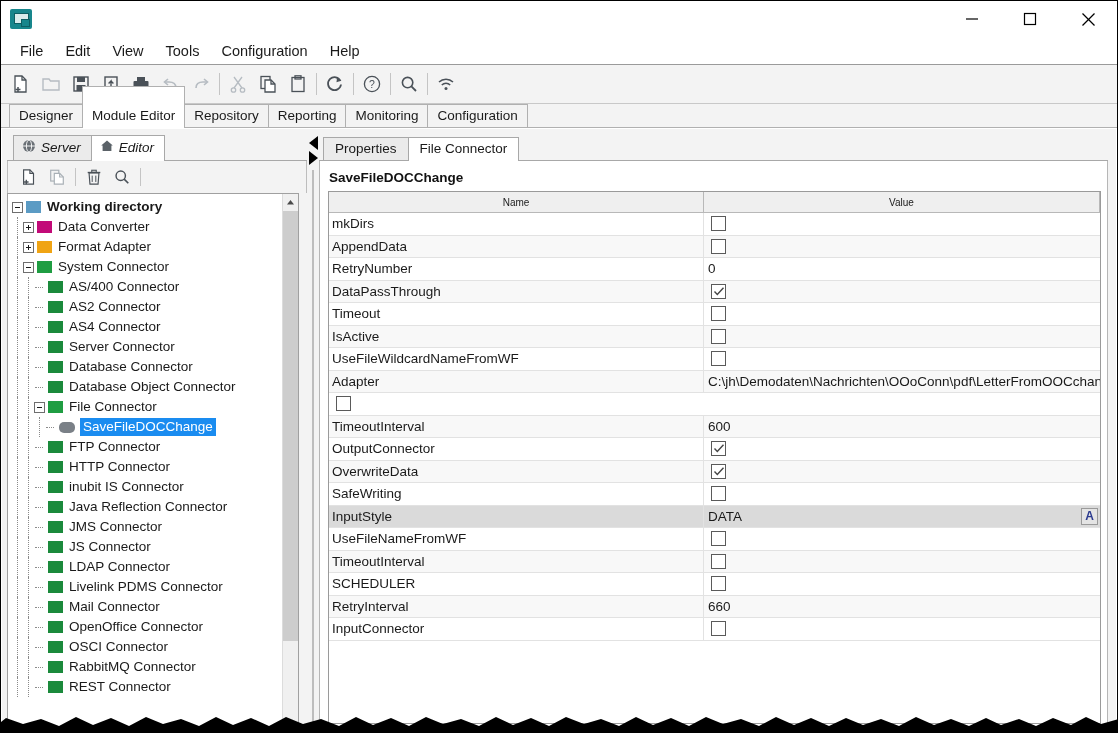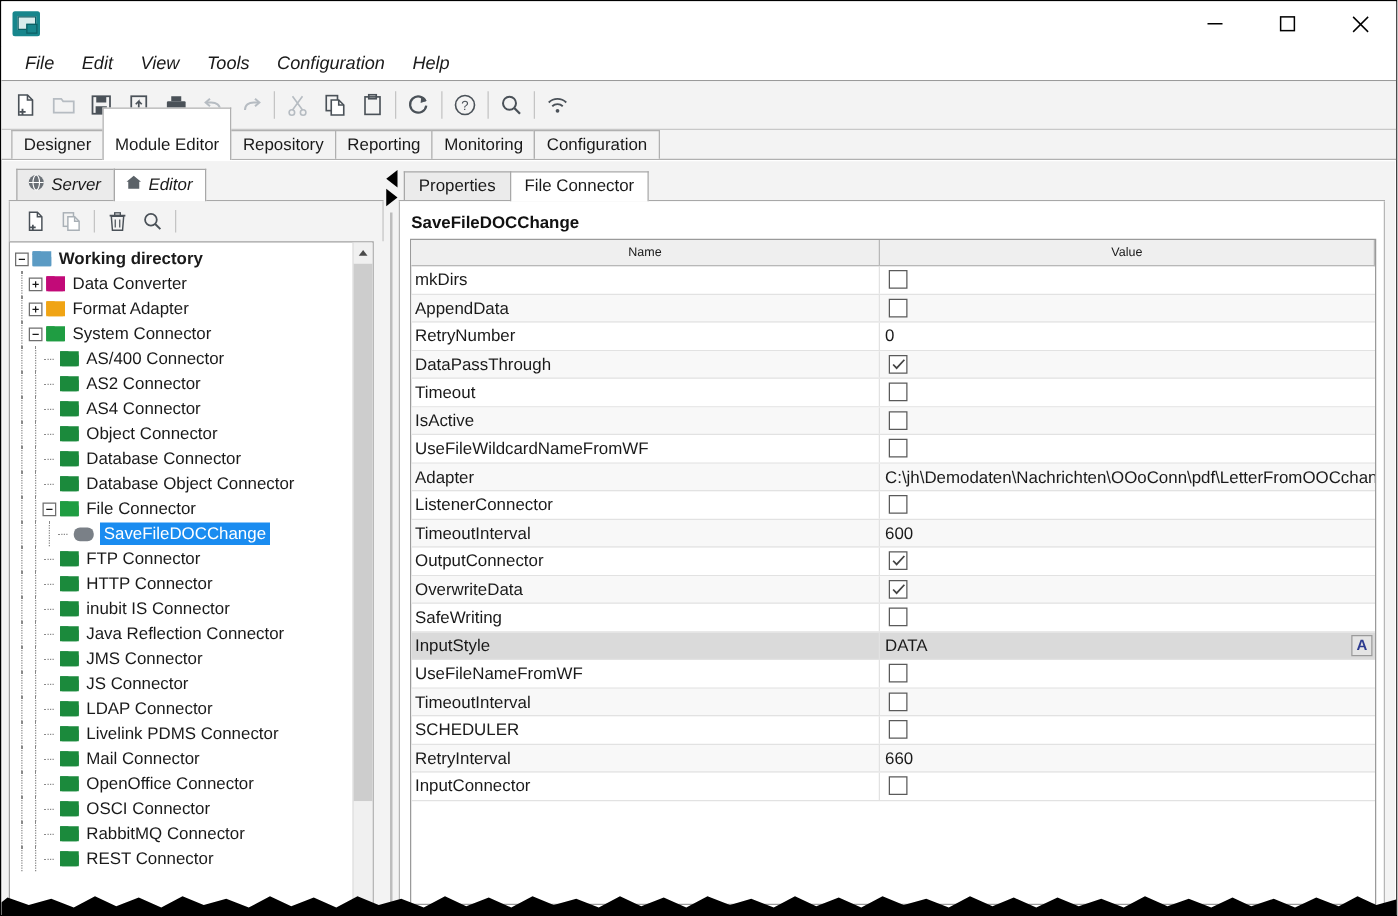--- a/index.html
+++ b/index.html
@@ -66,21 +66,21 @@
   .menubar {
     height: 28px;
     display: flex;
     align-items: center;
     padding-left: 8px;
     background: #ffffff;
     border-bottom: 1px solid #9a9a9a;
     font-size: 14.5px;
     color: #1a1a1a;
   }
-  .menu-item { padding: 3px 11px; white-space: nowrap; font-style: italic; }
+  .menu-item { padding: 3px 11px; white-space: nowrap; }
 
   
   .toolbar {
     height: 39px;
     display: flex;
     align-items: center;
     padding-left: 5px;
     background: #f3f3f3;
     border-bottom: 1px solid #c8c8c8;
   }
@@ -719,21 +719,21 @@
               <div class="vline" style="margin-left: 5px;"></div>
               <div class="guide"></div>
               <div class="folder" style="background: rgb(27, 138, 60);"></div>
               <span class="tlabel">AS4 Connector</span>
             </div>
             <div class="trow">
               <div class="vline" style="margin-left: 5px;"></div>
               <div class="vline" style="margin-left: 5px;"></div>
               <div class="guide"></div>
               <div class="folder" style="background: rgb(27, 138, 60);"></div>
-              <span class="tlabel">Object Connector</span>
+              <span class="tlabel">Server Connector</span>
             </div>
             <div class="trow">
               <div class="vline" style="margin-left: 5px;"></div>
               <div class="vline" style="margin-left: 5px;"></div>
               <div class="guide"></div>
               <div class="folder" style="background: rgb(27, 138, 60);"></div>
               <span class="tlabel">Database Connector</span>
             </div>
             <div class="trow">
               <div class="vline" style="margin-left: 5px;"></div>
@@ -926,21 +926,20 @@
                   <div class="cbox"></div>
                 </div>
               </div>
               <div class="trow2 alt">
                 <div class="cell-name">Adapter</div>
                 <div class="cell-value">
                   <span>C:\jh\Demodaten\Nachrichten\OOoConn\pdf\LetterFromOOCchange.pdf</span>
                 </div>
               </div>
               <div class="trow2">
-                <div class="cell-name">ListenerConnector</div>
                 <div class="cell-value">
                   <div class="cbox"></div>
                 </div>
               </div>
               <div class="trow2 alt">
                 <div class="cell-name">TimeoutInterval</div>
                 <div class="cell-value">
                   <span>600</span>
                 </div>
               </div>

